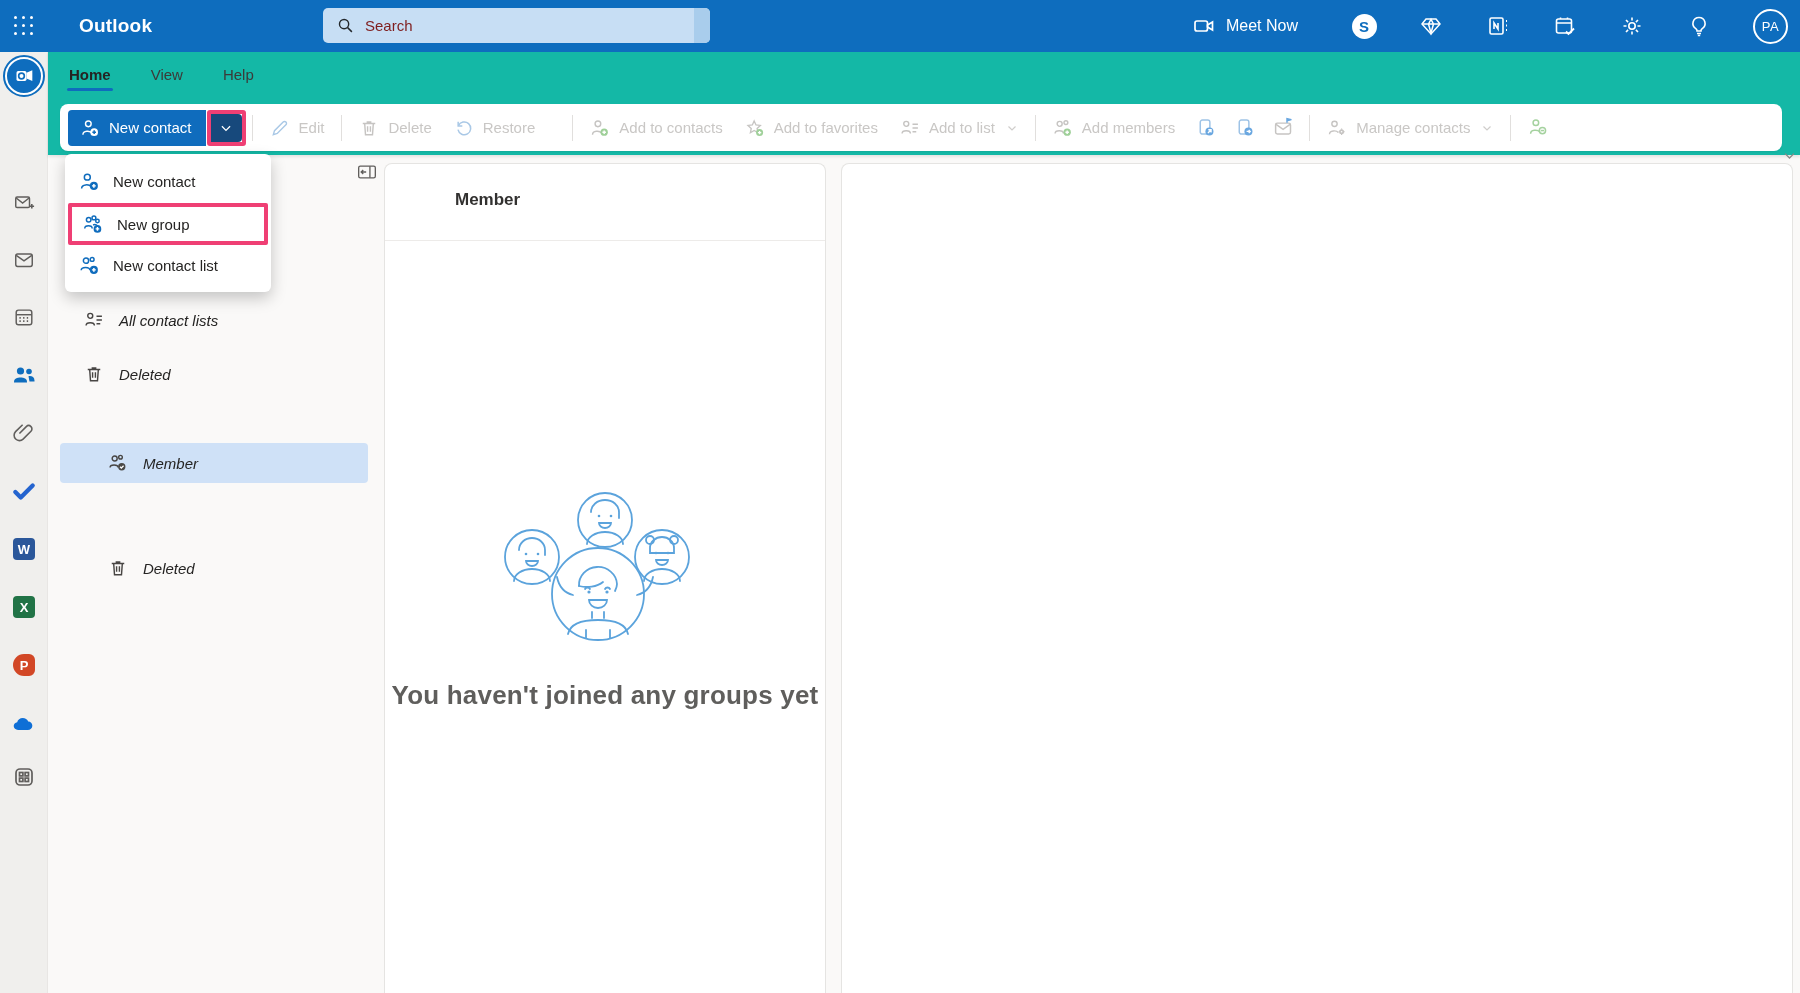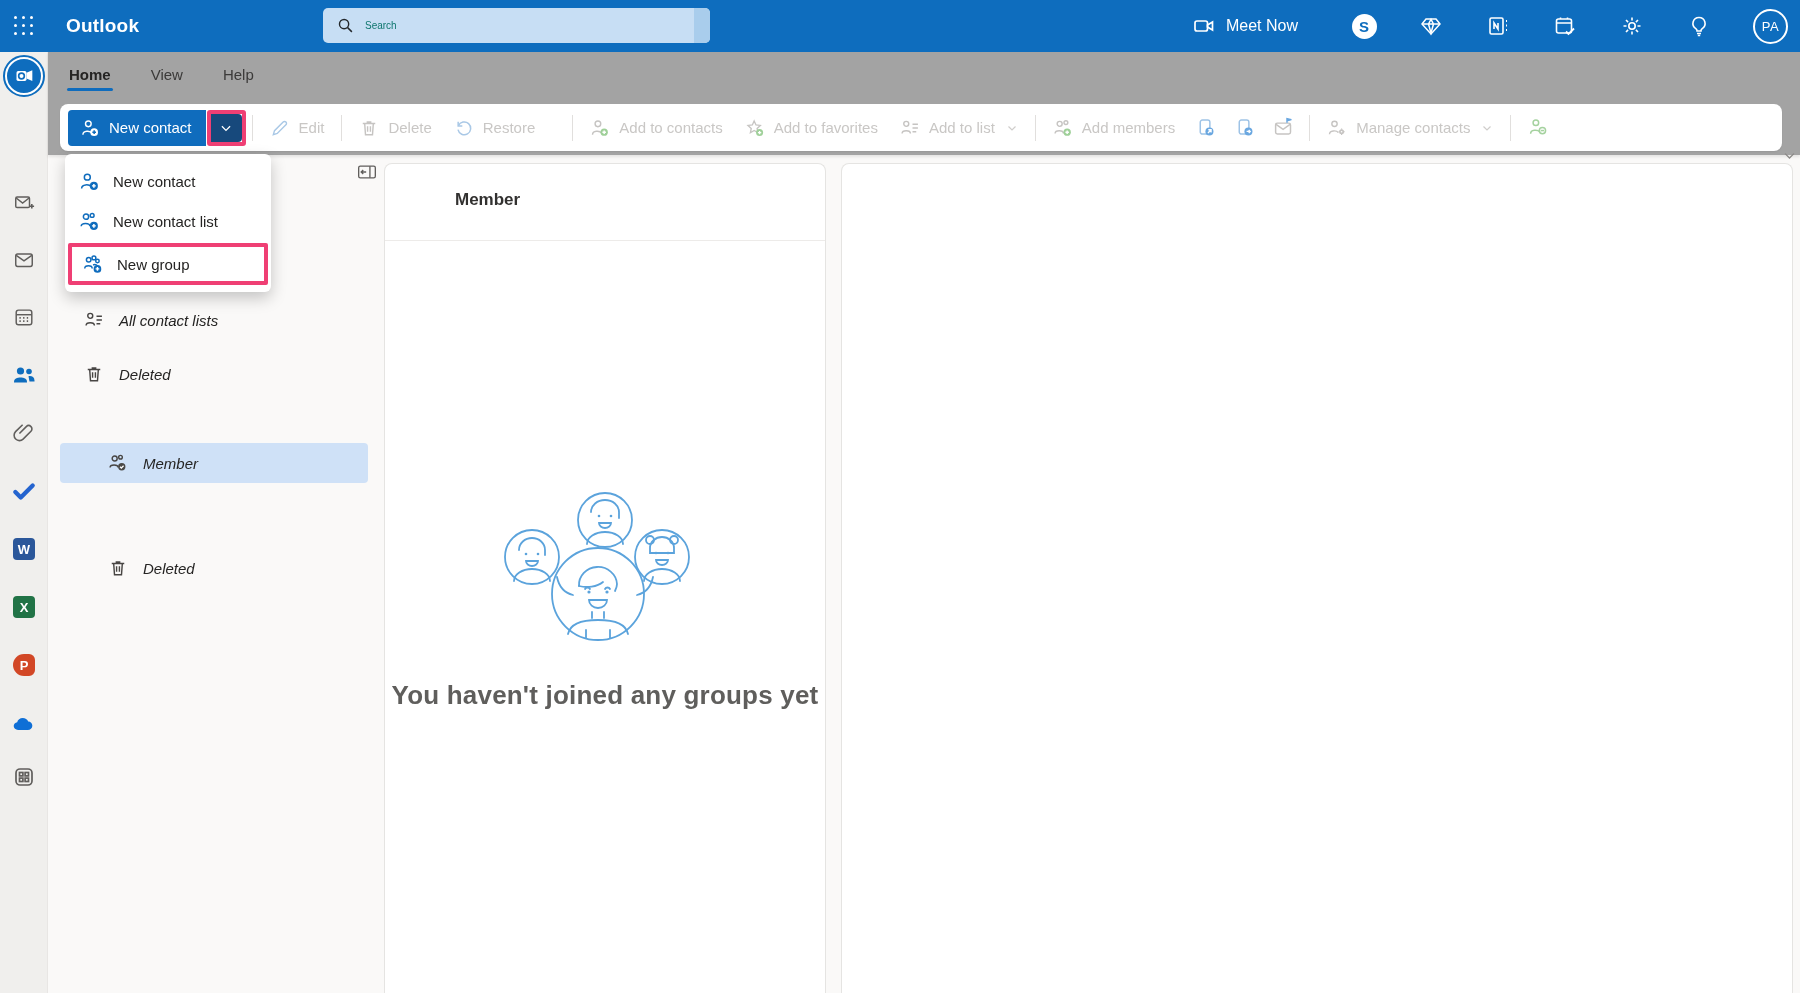--- a/index.html
+++ b/index.html
@@ -6,38 +6,38 @@
   html,body { width:1800px; height:993px; overflow:hidden; }
   body { font-family:"Liberation Sans", sans-serif; background:#faf9f8; position:relative; }
   .abs { position:absolute; }
   svg.ic { display:block; }
 
   
   .topbar { position:absolute; left:0; top:0; width:1800px; height:52px; background:#0e6dbe; display:flex; align-items:center; color:#fff; z-index:50; }
   .waffle { width:48px; height:52px; display:flex; align-items:center; justify-content:center; cursor:pointer; }
   .waffle-grid { display:grid; grid-template-columns:repeat(3,5px); grid-template-rows:repeat(3,5px); gap:3px; }
   .waffle-grid span { width:3.5px; height:3.5px; background:#fff; border-radius:50%; }
-  .app-title { font-size:19px; font-weight:700; margin-left:18px; letter-spacing:.2px; }
+  .app-title { font-size:19px; font-weight:700; margin-left:31px; letter-spacing:.2px; }
   .search-pill { position:absolute; left:323px; top:8px; width:387px; height:35px; background:#c7def4; border-radius:5px; display:flex; align-items:center; padding-left:14px; color:#1f2123; overflow:hidden; }
-  .search-pill .stext { font-size:10px; margin-left:11px; color:#0f766e; }
+  .search-pill .stext { font-size:15px; margin-left:11px; color:#7f1d1d; }
   .search-cap { position:absolute; right:0; top:0; width:16px; height:35px; background:#a9cdec; }
   .tb-right { position:absolute; right:12px; top:0; height:52px; display:flex; align-items:center; gap:41px; }
   .meetnow { display:flex; align-items:center; gap:10px; font-size:16px; margin-right:12px; cursor:pointer; }
   .tb-icon { width:26px; height:26px; display:flex; align-items:center; justify-content:center; cursor:pointer; }
   .skype-circle { width:25px; height:25px; background:#fff; color:#0e6dbe; border-radius:50%; font-weight:700; font-size:15px; display:flex; align-items:center; justify-content:center; }
   .avatar { width:35px; height:35px; border:2px solid #fff; border-radius:50%; display:flex; align-items:center; justify-content:center; font-size:13px; letter-spacing:.5px; cursor:pointer; }
 
   
   .rail { position:absolute; left:0; top:52px; width:48px; height:941px; background:#f0efed; border-right:1px solid #e8e6e4; z-index:5; }
   .rail-item { position:absolute; left:0; width:48px; height:40px; display:flex; align-items:center; justify-content:center; cursor:pointer; }
   .outlook-badge { width:38px; height:38px; background:#0e6dbe; border-radius:50%; border:2px solid #fff; outline:2px solid #0e6dbe; display:flex; align-items:center; justify-content:center; }
   .doc-tile { width:22px; height:22px; border-radius:4px; color:#fff; font-size:13px; font-weight:700; display:flex; align-items:center; justify-content:center; }
 
   
-  .ribbon { position:absolute; left:48px; top:52px; width:1752px; height:103px; background:#a3a3a3; box-shadow:0 2px 3px rgba(0,0,0,.09); z-index:10; }
+  .ribbon { position:absolute; left:48px; top:52px; width:1752px; height:103px; background:#14b8a6; box-shadow:0 2px 3px rgba(0,0,0,.09); z-index:10; }
   .tabs { position:absolute; left:15px; top:8px; display:flex; gap:28px; }
   .tab { font-size:15px; color:#3b3a39; padding:6px 6px 10px; position:relative; cursor:pointer; }
   .tab.active { font-weight:700; color:#252423; }
   .tab.active:after { content:""; position:absolute; left:4px; right:4px; bottom:2px; height:3px; border-radius:2px; background:#0f6cbd; }
   .toolbar { position:absolute; left:12px; top:52px; width:1722px; height:47px; background:#fff; border-radius:8px; box-shadow:0 1px 2px rgba(0,0,0,.07); display:flex; align-items:center; padding:0 8px; }
   .split-btn { display:flex; align-items:stretch; height:36px; margin-left:0; }
   .split-main { background:#0f6cbd; color:#fff; border:none; border-radius:4px 0 0 4px; display:flex; align-items:center; gap:9px; padding:0 14px 0 12px; font-size:15px; font-family:inherit; cursor:pointer; }
   .split-chev-wrap { border:4px solid #ef3f74; border-radius:3px; margin-left:1px; display:flex; }
   .split-chev { width:31px; background:#17497c; border:none; border-radius:0 4px 4px 0; display:flex; align-items:center; justify-content:center; cursor:pointer; }
   .tsep { width:1px; height:26px; background:#e1dfdd; margin:0 6px; flex:none; }
@@ -424,40 +424,40 @@
 <div class="menu">
   <div class="menu-item">
     <svg class="ic" width="21" height="21" viewBox="0 0 24 24" fill="none" stroke="#0f6cbd" stroke-width="1.7">
         <circle cx="9.5" cy="7" r="3.4"></circle>
         <path d="M3 20c0-5 8.7-5.3 11-1.8"></path>
         <circle cx="17" cy="17" r="4.6" fill="#0f6cbd" stroke="none"></circle>
         <path d="M17 14.8v4.4M14.8 17h4.4" stroke="#fff" stroke-width="1.7"></path>
       </svg>
     <span>New contact</span>
   </div>
-  <div class="menu-item">
-    <svg class="ic" width="21" height="21" viewBox="0 0 24 24" fill="none" stroke="#0f6cbd" stroke-width="1.7">
-        <circle cx="8" cy="6.5" r="3"></circle>
-        <circle cx="15" cy="5" r="2.2"></circle>
-        <path d="M2.5 17.5c0-4.4 10-4.4 10 0"></path>
-        <circle cx="17" cy="17" r="4.6" fill="#0f6cbd" stroke="none"></circle>
-        <path d="M17 14.8v4.4M14.8 17h4.4" stroke="#fff" stroke-width="1.7"></path>
-      </svg>
-    <span>New contact list</span>
-  </div>
   <div class="menu-item highlighted">
     <svg class="ic" width="21" height="21" viewBox="0 0 24 24" fill="none" stroke="#0f6cbd" stroke-width="1.7">
         <circle cx="6.5" cy="6.5" r="2.6"></circle>
         <circle cx="12.5" cy="4.5" r="2.2"></circle>
         <circle cx="16.5" cy="8" r="2"></circle>
         <path d="M2 16.5c0-4 8.5-4 8.5 0M11.5 12.5c2.5-1 5.5 0 5.5 2.5"></path>
         <circle cx="16.5" cy="17" r="4.4" fill="#0f6cbd" stroke="none"></circle>
         <path d="M16.5 14.9v4.2M14.4 17h4.2" stroke="#fff" stroke-width="1.7"></path>
       </svg>
     <span>New group</span>
+  </div>
+  <div class="menu-item">
+    <svg class="ic" width="21" height="21" viewBox="0 0 24 24" fill="none" stroke="#0f6cbd" stroke-width="1.7">
+        <circle cx="8" cy="6.5" r="3"></circle>
+        <circle cx="15" cy="5" r="2.2"></circle>
+        <path d="M2.5 17.5c0-4.4 10-4.4 10 0"></path>
+        <circle cx="17" cy="17" r="4.6" fill="#0f6cbd" stroke="none"></circle>
+        <path d="M17 14.8v4.4M14.8 17h4.4" stroke="#fff" stroke-width="1.7"></path>
+      </svg>
+    <span>New contact list</span>
   </div>
 </div>
 
 <div class="panel member-panel">
   <div class="panel-header">Member</div>
   <div class="panel-divider"></div>
 
   <svg class="abs empty-illustration" width="240" height="175" viewBox="0 0 240 175" fill="none" stroke="#5ba3dc" stroke-width="1.8" stroke-linecap="round">
 
     <circle cx="120" cy="38" r="27"></circle>

